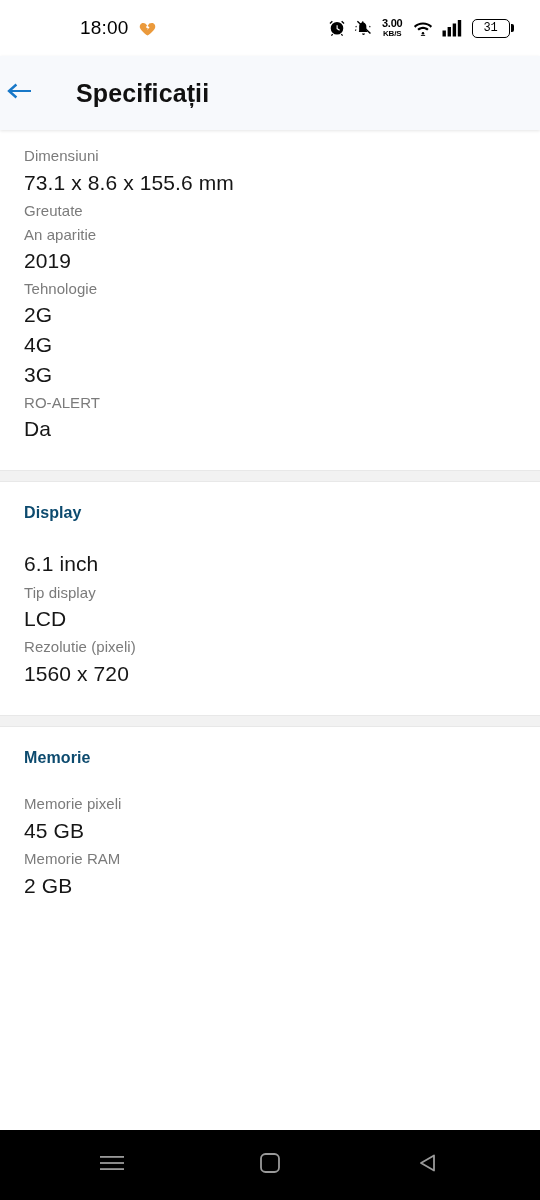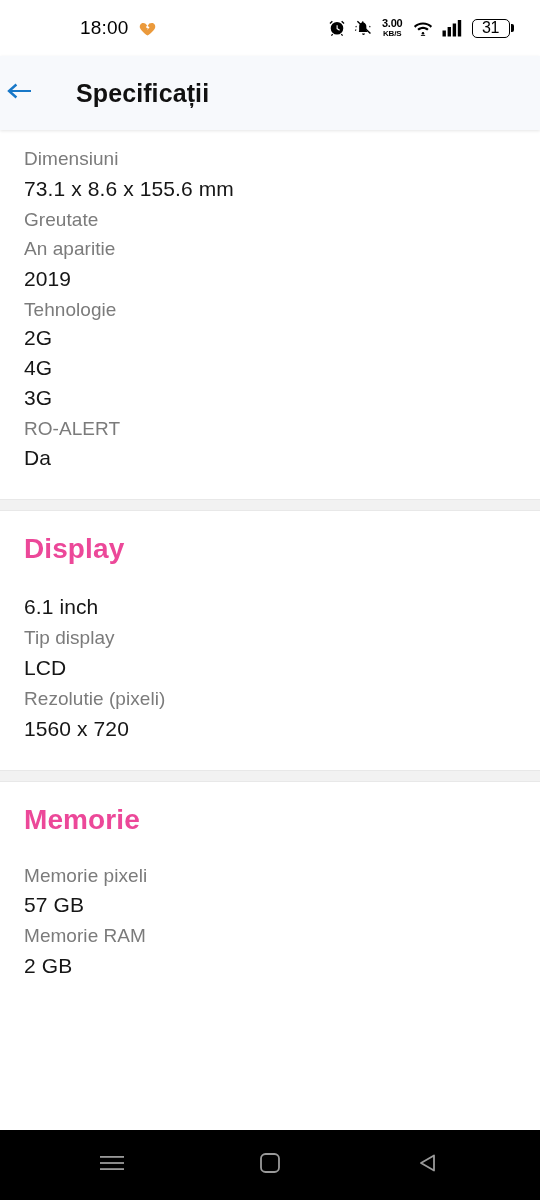--- a/index.html
+++ b/index.html
@@ -38,21 +38,21 @@
     line-height:1; margin:0 1px;
   }
   .netspeed .ns-val { font-size:11px; font-weight:bold; color:#000; letter-spacing:-.2px; }
   .netspeed .ns-unit { font-size:8px; font-weight:bold; color:#000; letter-spacing:-.2px; margin-top:1px; }
   .battery { position:relative; display:flex; align-items:center; }
   .battery .bat-body {
     width:38px; height:19px;
     border:1.6px solid #000; border-radius:5px;
     display:flex; align-items:center; justify-content:center;
   }
-  .battery .bat-num { font-size:16px; color:#000; letter-spacing:-.3px; }
+  .battery .bat-num { font-size:12px; color:#000; letter-spacing:-.3px;font-family:Liberation Mono, monospace; }
   .battery .bat-cap {
     width:3px; height:8px; background:#000;
     border-radius:0 2px 2px 0; margin-left:1.5px;
   }
 
   
   .appbar {
     position:relative;
     height:74px;
     background:#f7f9fc;
@@ -74,26 +74,26 @@
   .content {
     position:absolute;
     top:130px; left:0; right:0; bottom:70px;
     background:#ffffff;
     overflow:hidden;
   }
   .section { background:#ffffff; padding:0 24px; }
   .section.first { padding-top:15px; }
   .section.has-title { padding-top:22px; }
   .section-title {
-    font-size:28px; font-weight:bold; color:#ec4899;
+    font-size:16px; font-weight:bold; color:#0c4a6e;
     margin-bottom:26px; letter-spacing:.1px;
   }
   .spec-row { margin-bottom:2px; }
   .spec-label {
-    font-size:19px; color:#7b7b7b; line-height:1.45;
+    font-size:15px; color:#7b7b7b; line-height:1.45;
     letter-spacing:.05px;
   }
   .spec-value {
     font-size:21px; color:#161616; line-height:1.48;
     letter-spacing:.1px;
   }
   .spec-multi .spec-value { line-height:1.42; }
   .section-gap {
     height:12px; background:#f2f2f2;
     border-top:1px solid #e8e8e8;
@@ -222,21 +222,21 @@
             <div class="spec-label">Rezolutie (pixeli)</div>
             <div class="spec-value">1560 x 720</div>
           </div>
           <div class="section-pad-bottom"></div>
         </div>
         <div class="section-gap"></div>
         <div class="section has-title">
           <div class="section-title">Memorie</div>
           <div class="spec-row">
             <div class="spec-label">Memorie pixeli</div>
-            <div class="spec-value">57 GB</div>
+            <div class="spec-value">45 GB</div>
           </div>
           <div class="spec-row">
             <div class="spec-label">Memorie RAM</div>
             <div class="spec-value">2 GB</div>
           </div>
           <div class="section-pad-bottom"></div>
         </div>
       </div>
   </div>
 

